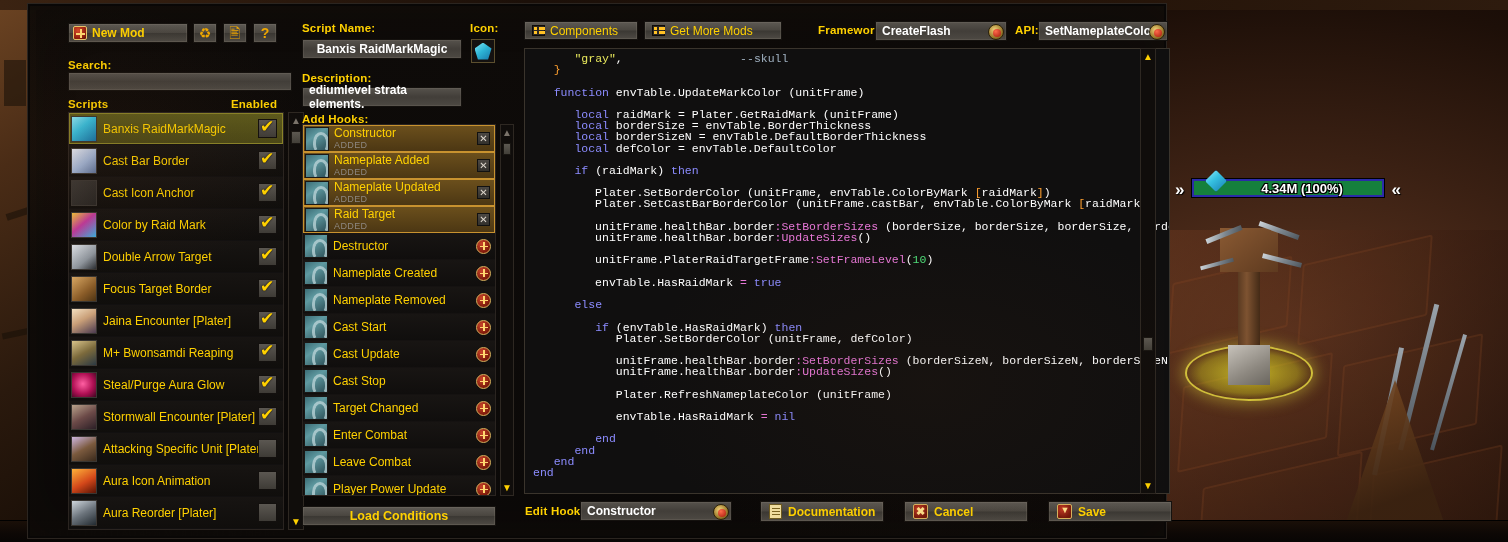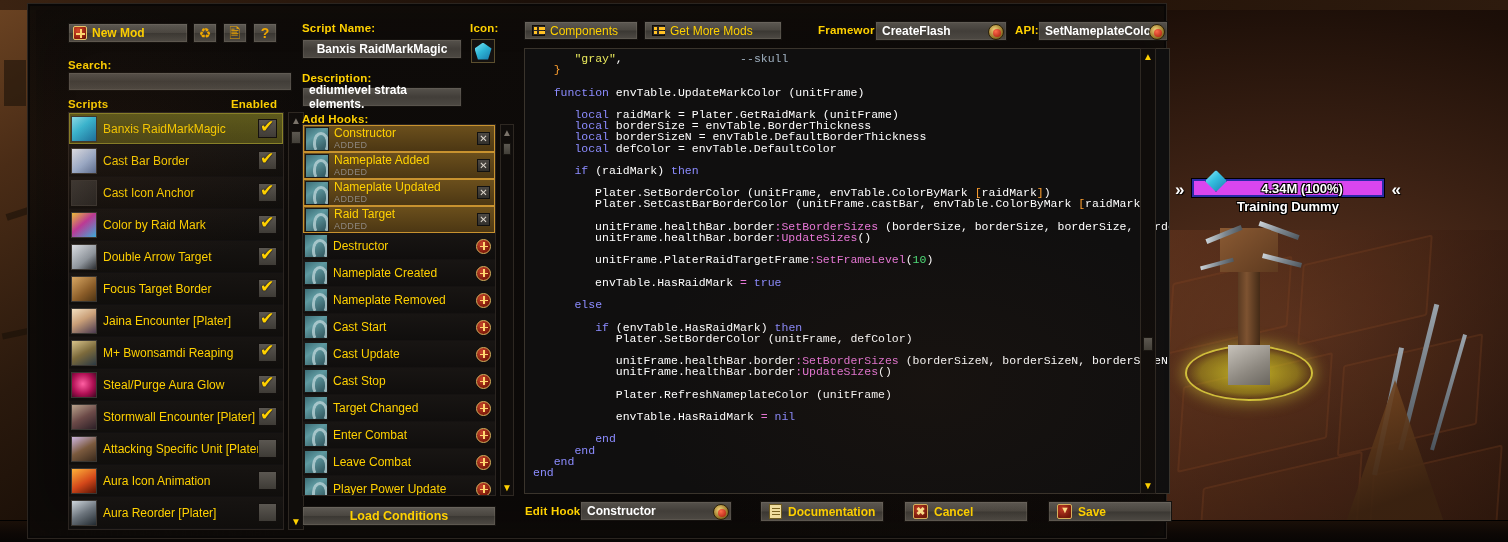--- a/index.html
+++ b/index.html
@@ -361,21 +361,21 @@
     border: 1px solid #d9b35e; position: relative;
   }
   .save-ico::after {
     content:"▼"; position:absolute; left:2.5px; top:0px; font-size: 9px; color:#ffe08a;
   }
 
   
   .nameplate { position: absolute; left: 1170px; top: 175px; width: 236px; height: 46px; }
   .np-bar {
     position: absolute; left: 22px; top: 4px; width: 192px; height: 18px;
-    background: #d946ef;
+    background: #15803d;
     border: 2px solid #2b2ba8;
     box-shadow: 0 0 0 1px #000;
     display: flex; align-items: center; justify-content: center; padding-left: 28px;
   }
   .np-hp {
     color: #ffffff; font-size: 13px; font-weight: bold;
     text-shadow: 1px 1px 0 #000, -1px 1px 0 #000, 1px -1px 0 #000, -1px -1px 0 #000;
   }
   .np-name {
     position: absolute; left: 0; top: 24px; width: 236px; text-align: center;
@@ -435,21 +435,20 @@
     </div>
   </div>
 
   <div class="nameplate">
     <div class="np-arrow-l">»</div>
     <div class="np-arrow-r">«</div>
     <div class="np-bar">
       <span class="np-hp">4.34M (100%)</span>
     </div>
     <div class="np-mark"></div>
-    <div class="np-name">Training Dummy</div>
   </div>
 
   <div class="panel">
 
     <div class="left-col">
 
       <div class="wow-btn newmod-btn">
         <span class="plus-gem"></span>
         <span>New Mod</span>
       </div>

